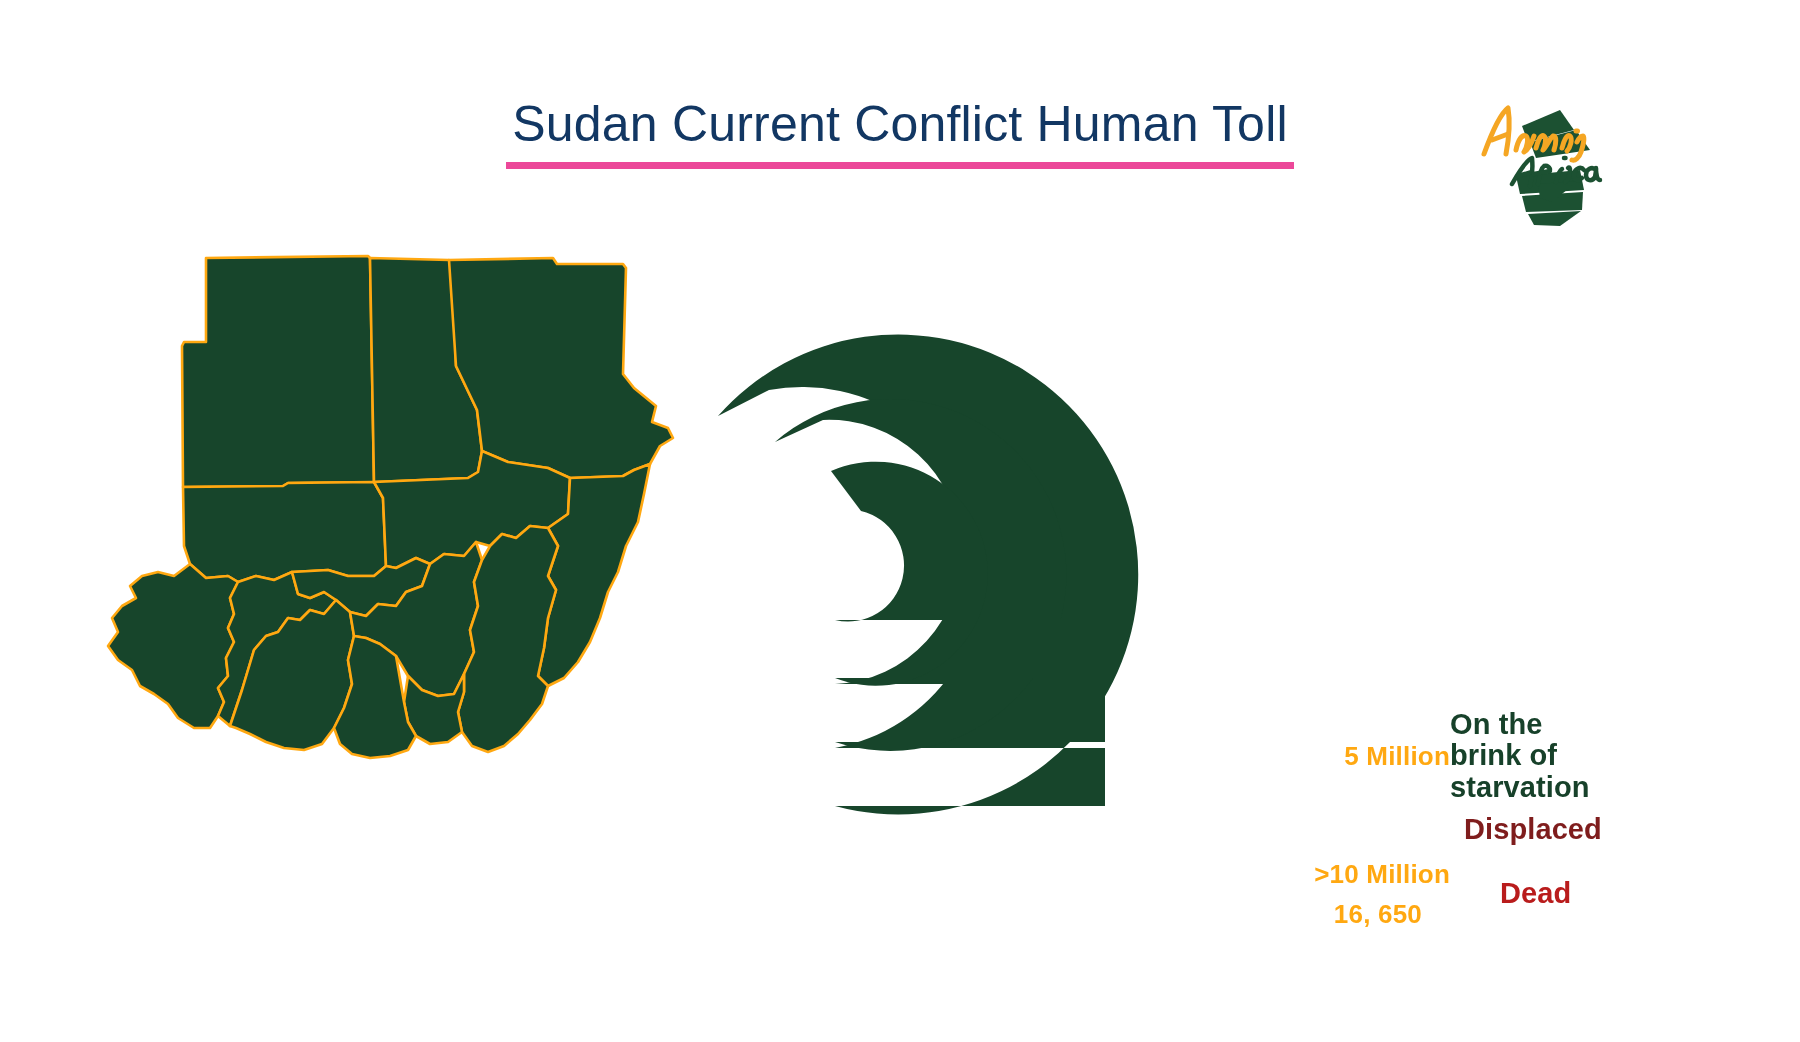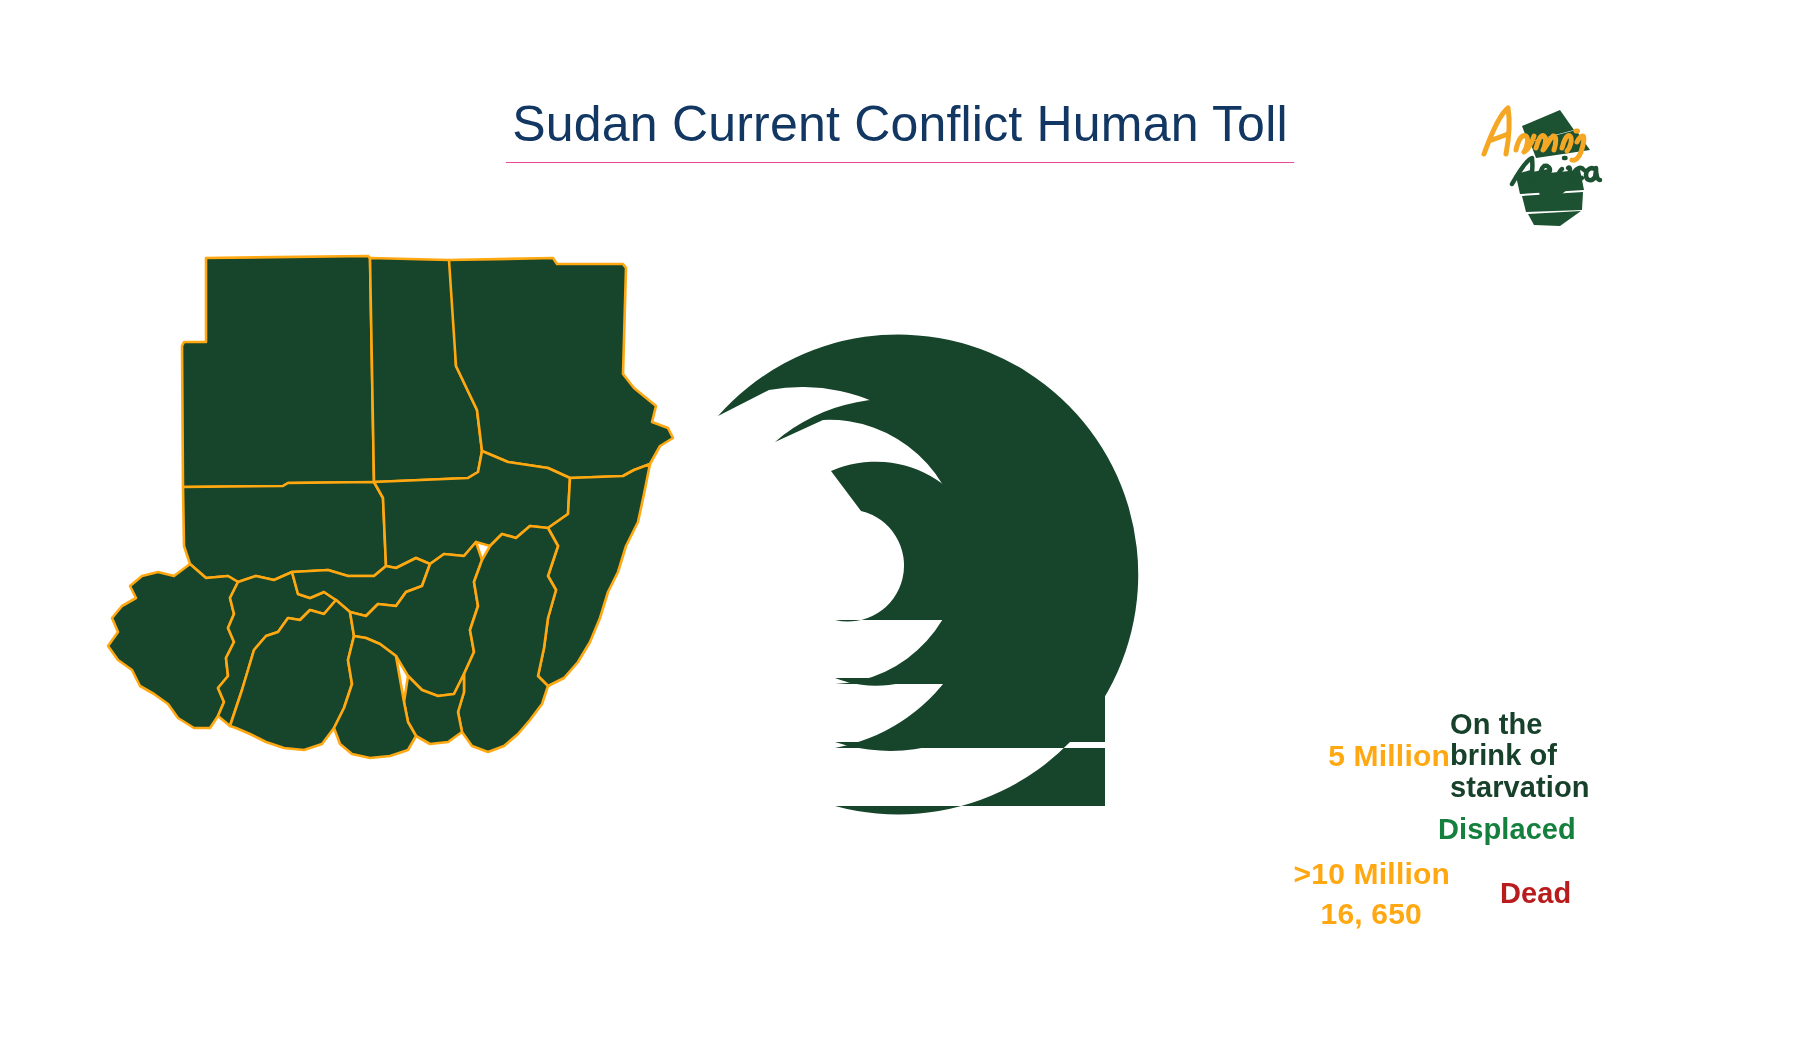--- a/index.html
+++ b/index.html
@@ -26,21 +26,21 @@
   }
   #page-title {
     display: inline-block;
     font-family: "Liberation Sans", sans-serif;
     font-size: 50px;
     font-weight: 400;
     letter-spacing: 0.2px;
     color: #123763;
     line-height: 1.12;
     padding: 0 6px 10px 6px;
-    border-bottom: 1px solid #ec4899;
+    border-bottom: 7px solid #ec4899;
     white-space: nowrap;
   }
 
   
   #logo-wrap {
     position: absolute;
     left: 1478px;
     top: 98px;
     width: 160px;
     height: 130px;
@@ -70,21 +70,21 @@
   
   .stat-row {
     position: absolute;
     height: 0;
   }
   .stat-value {
     position: absolute;
     right: 0;
     transform: translateY(-50%);
     font-family: "Liberation Sans", sans-serif;
-    font-size: 30px;
+    font-size: 26px;
     font-weight: bold;
     color: #FFA811;
     white-space: nowrap;
     letter-spacing: 0.2px;
   }
   .stat-label {
     position: absolute;
     left: 0;
     transform: translateY(-50%);
     font-family: "Liberation Sans", sans-serif;
@@ -94,21 +94,21 @@
     white-space: pre-line;
     letter-spacing: 0.1px;
   }
 
   #stat-row-0 { left: 1060px; top: 756px; width: 390px; }
   #stat-row-0 .stat-value { width: 330px; text-align: right; }
   #stat-row-0 .stat-label { left: 390px; color: #17412A; }
 
   #stat-row-1 { left: 1060px; top: 830px; width: 390px; }
   #stat-row-1 .stat-value { width: 330px; text-align: right; margin-top: 44px; }
-  #stat-row-1 .stat-label { left: 378px; color: #15803d; }
+  #stat-row-1 .stat-label { left: 404px; color: #7f1d1d; }
 
   #stat-row-2 { left: 1060px; top: 894px; width: 390px; }
   #stat-row-2 .stat-value { width: 330px; text-align: right; padding-right: 28px; box-sizing: border-box; margin-top: 20px; }
   #stat-row-2 .stat-label { left: 440px; color: #b91c1c; }
 </style>
 </head>
 <body>
 
 <div id="title-block">
   <span id="page-title">Sudan Current Conflict Human Toll </span>

